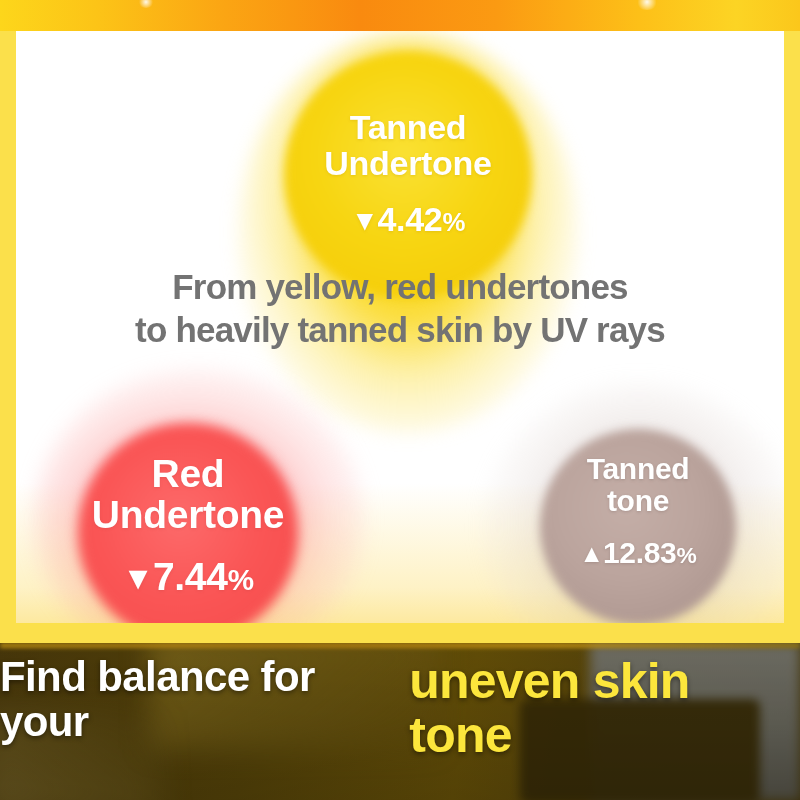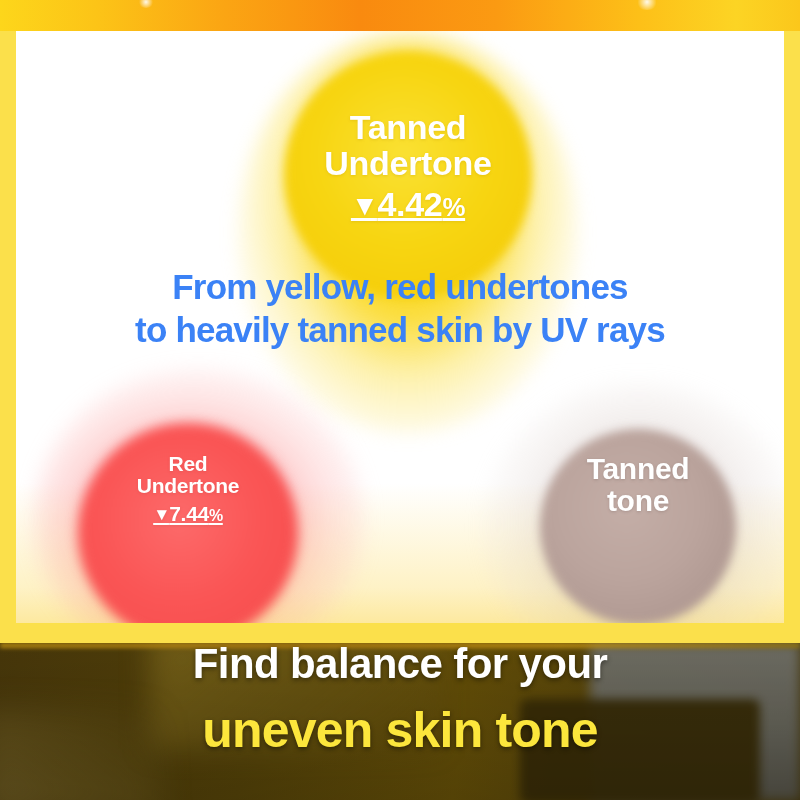--- a/index.html
+++ b/index.html
@@ -150,59 +150,58 @@
     line-height: 1.06;
     text-shadow: 0 1px 3px rgba(140,110,0,0.22);
     user-select: none;
   }
   .blob-label .name {
     display: block;
     white-space: pre-line;
   }
   .blob-label .stat {
     display: block;
-    margin-top: 5px;
+    margin-top: 20px;
     white-space: nowrap;
-    text-decoration: underline;
   }
   .blob-label .tri {
     font-size: 0.82em;
     vertical-align: 1px;
     letter-spacing: -1px;
   }
   .blob-label .pct {
     font-size: 0.76em;
   }
 
   .label-yellow {
     left: 248px; top: 78px;
     width: 288px;
     font-size: 34px;
     text-shadow: 0 1px 3px rgba(190,150,0,0.30);
   }
   .label-red {
     left: 52px; top: 422px;
     width: 240px;
-    font-size: 21px;
+    font-size: 39px;
     text-shadow: 0 1px 3px rgba(190,70,70,0.28);
   }
   .label-tan {
     left: 516px; top: 422px;
     width: 212px;
     font-size: 30px;
     text-shadow: 0 1px 3px rgba(110,90,85,0.30);
   }
 
   
   .center-copy {
     position: absolute;
     left: 0; top: 234px;
     width: 768px;
     text-align: center;
-    color: #3b82f6;
+    color: #737373;
     font-size: 35px;
     font-weight: bold;
     line-height: 1.24;
     letter-spacing: -0.8px;
     white-space: pre-line;
     user-select: none;
   }
 
   
   .bottom-band {
@@ -251,21 +250,20 @@
     left: 0; top: 0; width: 100%; height: 100%;
     background: linear-gradient(180deg, rgba(0,0,0,0.10) 0%, rgba(0,0,0,0.22) 100%);
   }
 
   .bottom-copy {
     position: absolute;
     left: 0; top: 0;
     width: 800px;
     height: 113px;
     display: flex;
-    flex-direction: column;
     align-items: center;
     justify-content: center;
     user-select: none;
   }
   .bottom-line1 {
     color: #FFFFFF;
     font-size: 42px;
     font-weight: bold;
     letter-spacing: -0.6px;
     line-height: 1.05;
@@ -315,20 +313,23 @@
       <span class="stat">
         <span class="tri">▼</span><span>7.44</span><span class="pct">%</span>
       </span>
     </div>
 
     <div class="blob-glow glow-tan"></div>
     <div class="blob blob-tan"></div>
     <div class="blob-label label-tan">
       <span class="name">Tanned
 tone</span>
+      <span class="stat">
+        <span class="tri">▲</span><span>12.83</span><span class="pct">%</span>
+      </span>
     </div>
 
     <div class="center-copy">From yellow, red undertones
 to heavily tanned skin by UV rays</div>
 
   </div>
 
   <div class="bottom-band">
     <div class="bb-layer bb-base"></div>
     <div class="bb-layer bb-grey"></div>

